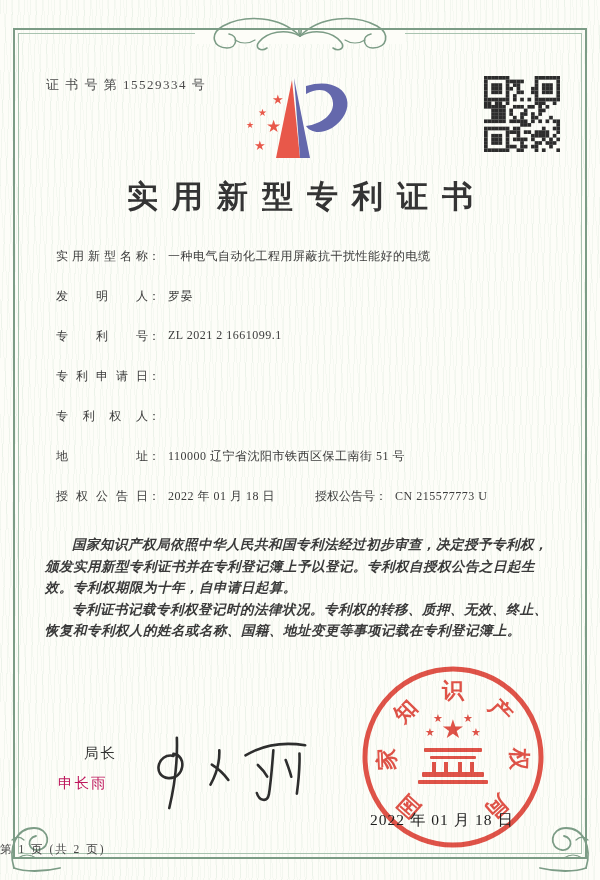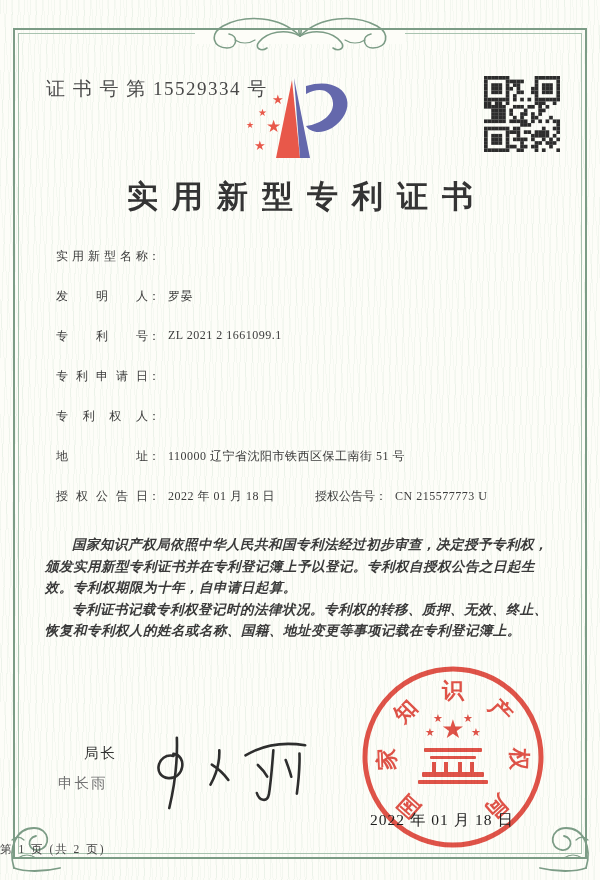--- a/index.html
+++ b/index.html
@@ -13,41 +13,41 @@
     background:
       repeating-linear-gradient(92deg, rgba(150,190,160,.10) 0 1px, transparent 1px 6px),
       repeating-linear-gradient(86deg, rgba(150,190,160,.07) 0 1px, transparent 1px 8px);
     pointer-events:none;
   }
   .frame-outer{position:absolute;left:13px;right:13px;top:28px;bottom:21px;border:2px solid #7c9c86;}
   .frame-inner{position:absolute;left:18px;right:18px;top:33px;bottom:26px;border:1px solid #a9c3b0;}
   .ornament-top{position:absolute;top:6px;left:50%;transform:translateX(-50%);}
   .ornament-bl{position:absolute;left:4px;bottom:4px;}
   .ornament-br{position:absolute;right:4px;bottom:4px;transform:scaleX(-1);}
-  .cert-number{position:absolute;left:46px;top:76px;font-size:19px;color:#4a4a4a;letter-spacing:1.5px;}
+  .cert-number{position:absolute;left:46px;top:76px;font-size:13px;color:#4a4a4a;letter-spacing:1.5px;}
   .logo{position:absolute;left:228px;top:70px;}
   .qr{position:absolute;left:484px;top:76px;width:76px;height:76px;}
   .title{
     position:absolute;left:0;right:0;top:176px;text-align:center;
     font-size:31px;font-weight:600;color:#343434;letter-spacing:14px;text-indent:14px;
   }
   .fields{position:absolute;left:56px;right:36px;top:248px;}
   .frow{height:40px;display:flex;align-items:flex-start;font-size:12px;color:#3b3b3b;white-space:nowrap;}
   .flabel{width:92px;flex:none;text-align:justify;text-align-last:justify;}
   .fcolon{flex:none;margin-right:8px;}
   .fvalue{letter-spacing:.5px;}
   .grant-group{margin-left:40px;display:flex;align-items:center;}
   .grant-group .fcolon{margin-right:8px;}
   .paragraphs{
     position:absolute;left:45px;right:43px;top:534px;
     font-size:13.5px;line-height:21.5px;color:#3a3a3a;font-style:italic;
   }
   .paragraphs p{margin:0;text-indent:2em;letter-spacing:.5px;font-weight:bold;}
   .sig-title{position:absolute;left:58px;top:744px;font-size:14.5px;color:#333;letter-spacing:2px;margin-left:26px;}
-  .sig-name{position:absolute;left:58px;top:774px;font-size:14.5px;color:#737373;letter-spacing:2px;}
+  .sig-name{position:absolute;left:58px;top:774px;font-size:14.5px;color:#be185d;letter-spacing:2px;}
   .sig-script{position:absolute;left:128px;top:724px;transform:rotate(-2deg);}
   .seal{position:absolute;left:360px;top:664px;width:186px;height:186px;opacity:.93;mix-blend-mode:multiply;}
   .seal-date{position:absolute;left:370px;top:810px;font-size:15.5px;color:#1e1e1e;letter-spacing:1px;z-index:5;}
   .footer{position:absolute;left:0;right:0;bottom:23px;text-align:left;font-size:11.5px;color:#474747;letter-spacing:2px;}
 </style>
 </head>
 <body>
 
 <div class="guilloche"></div>
 
@@ -332,20 +332,21 @@
       <rect x="16" y="20" width="1.02" height="1.02" fill="#2c2c2c"></rect>
       <rect x="20" y="20" width="1.02" height="1.02" fill="#2c2c2c"></rect>
     </svg></div>
 
 <div class="title">实用新型专利证书</div>
 
 <div class="fields">
   <div class="frow">
     <span class="flabel">实用新型名称</span>
       <span class="fcolon">：</span>
+    <span class="fvalue">一种电气自动化工程用屏蔽抗干扰性能好的电缆</span>
   </div>
   <div class="frow">
     <span class="flabel">发明人</span>
       <span class="fcolon">：</span>
     <span class="fvalue">罗晏</span>
   </div>
   <div class="frow">
     <span class="flabel">专利号</span>
       <span class="fcolon">：</span>
     <span class="fvalue">ZL 2021 2 1661099.1</span>

